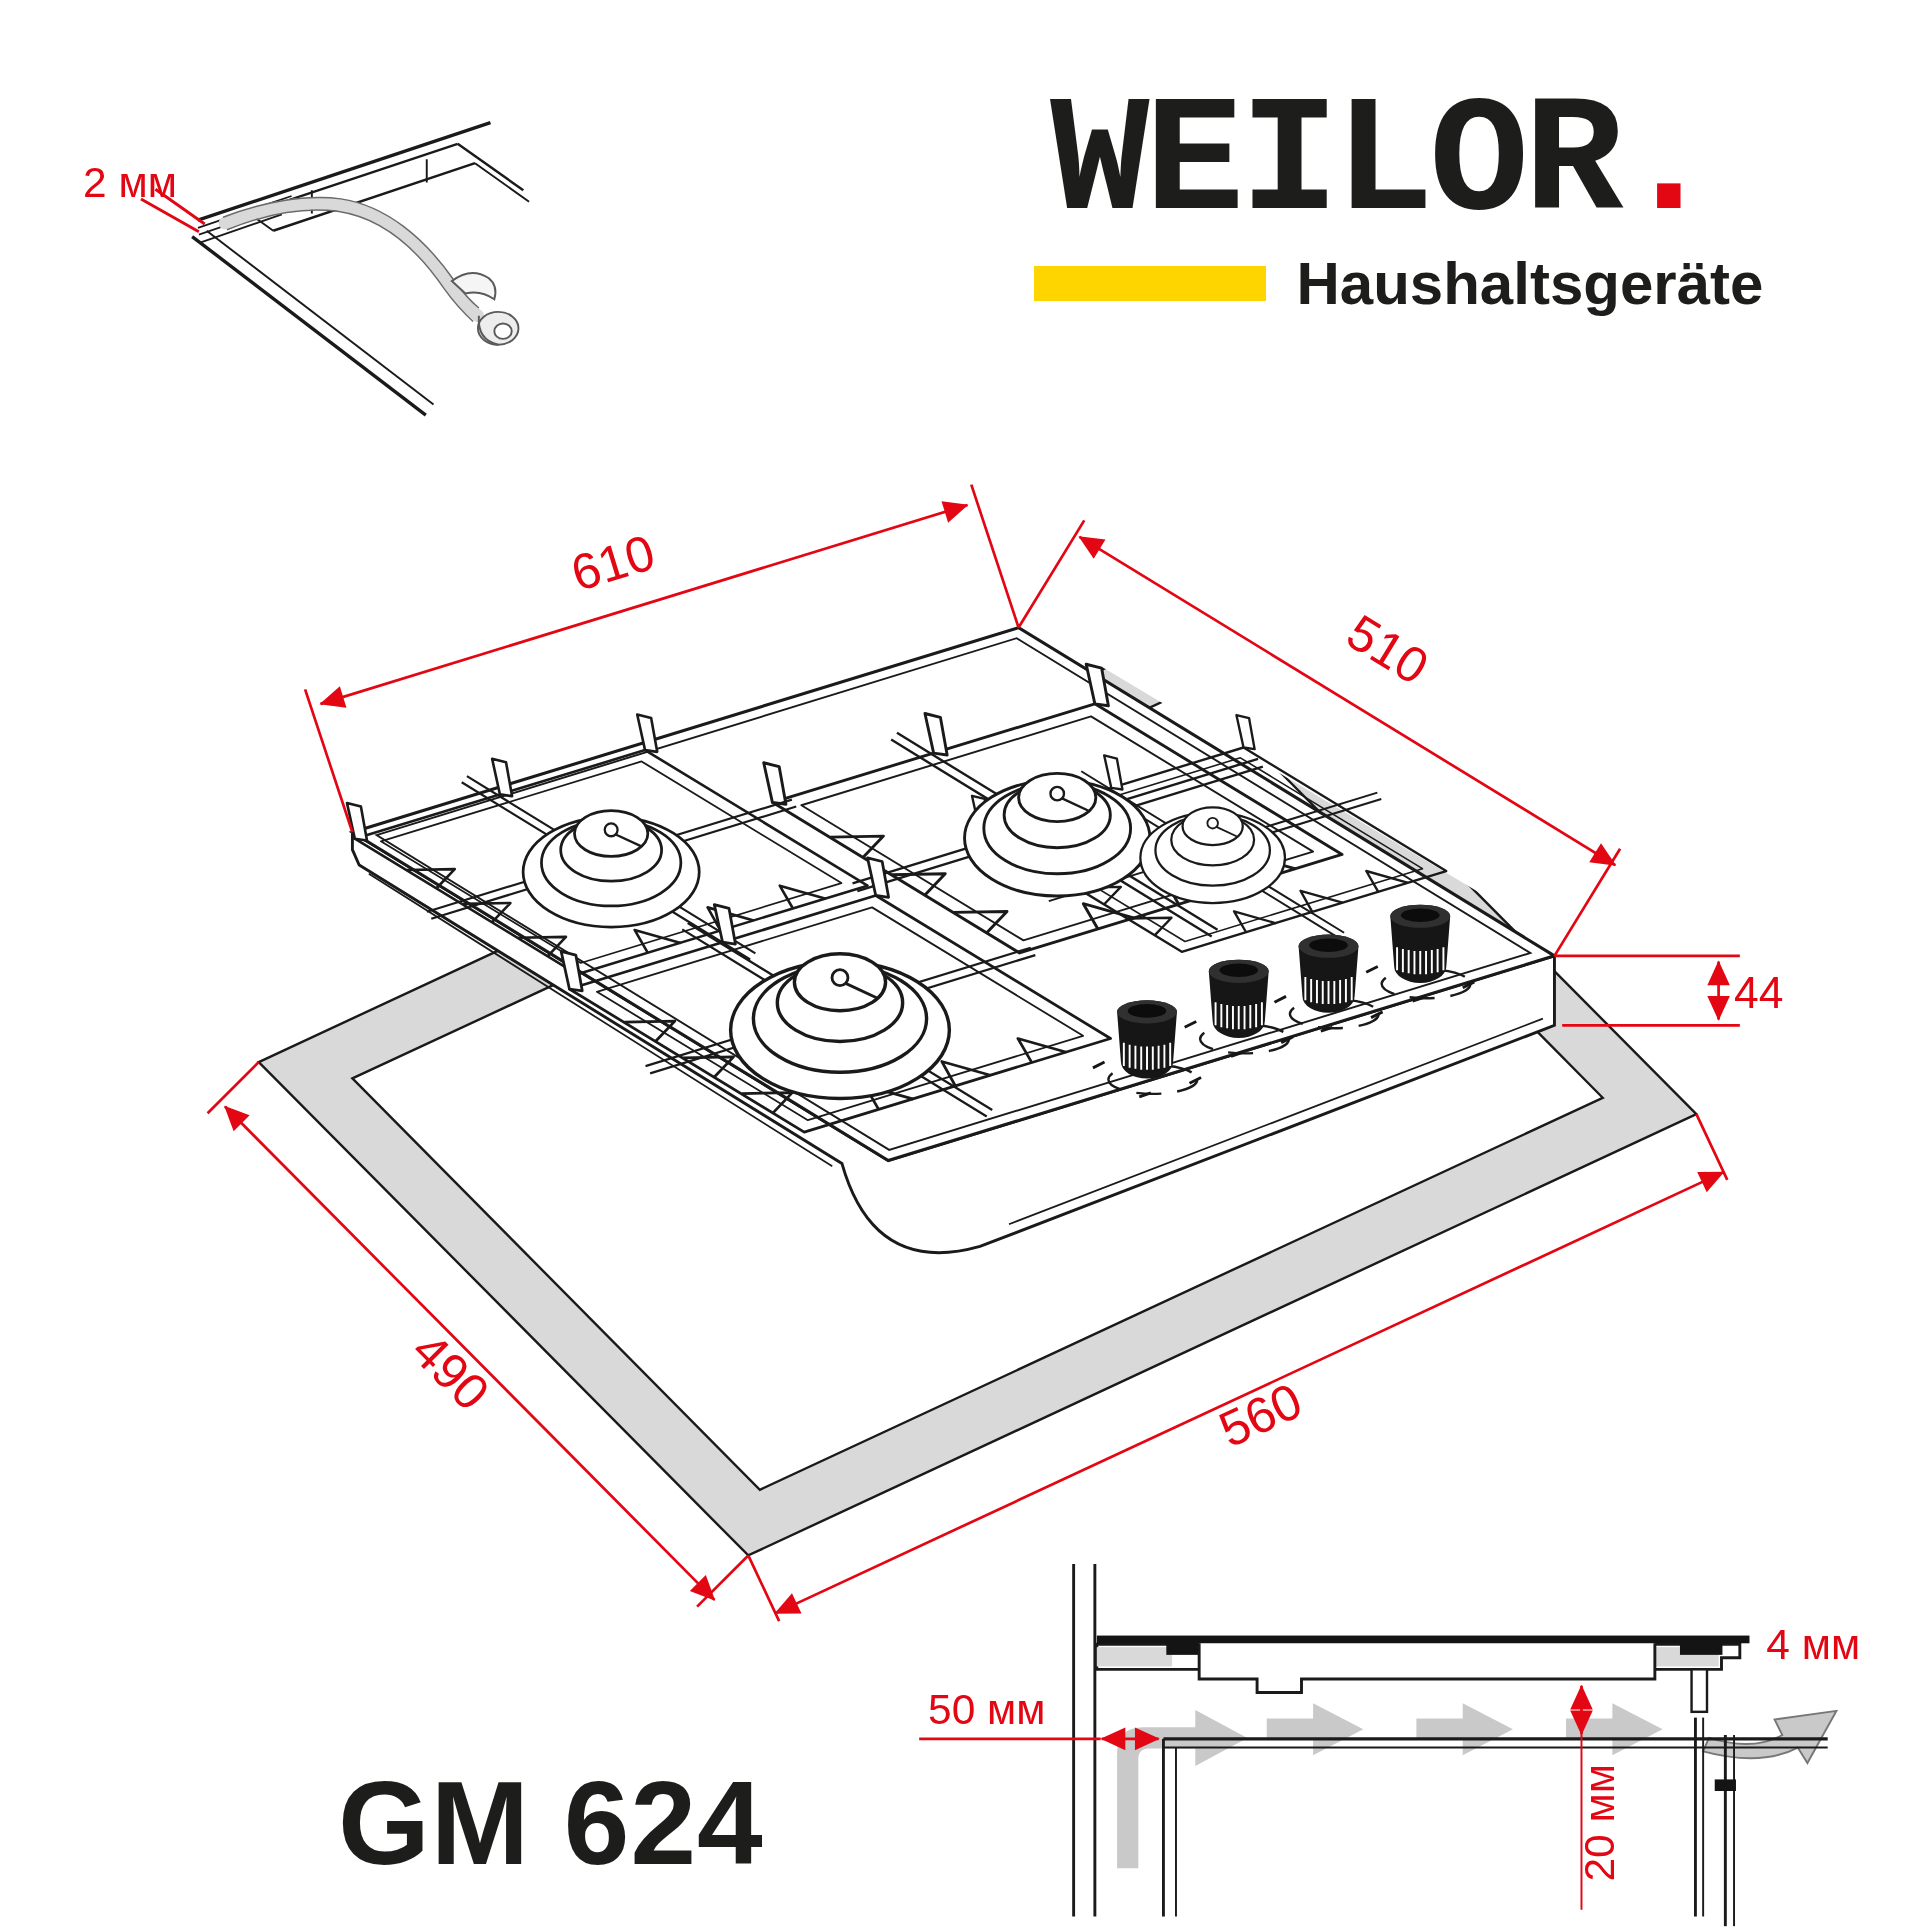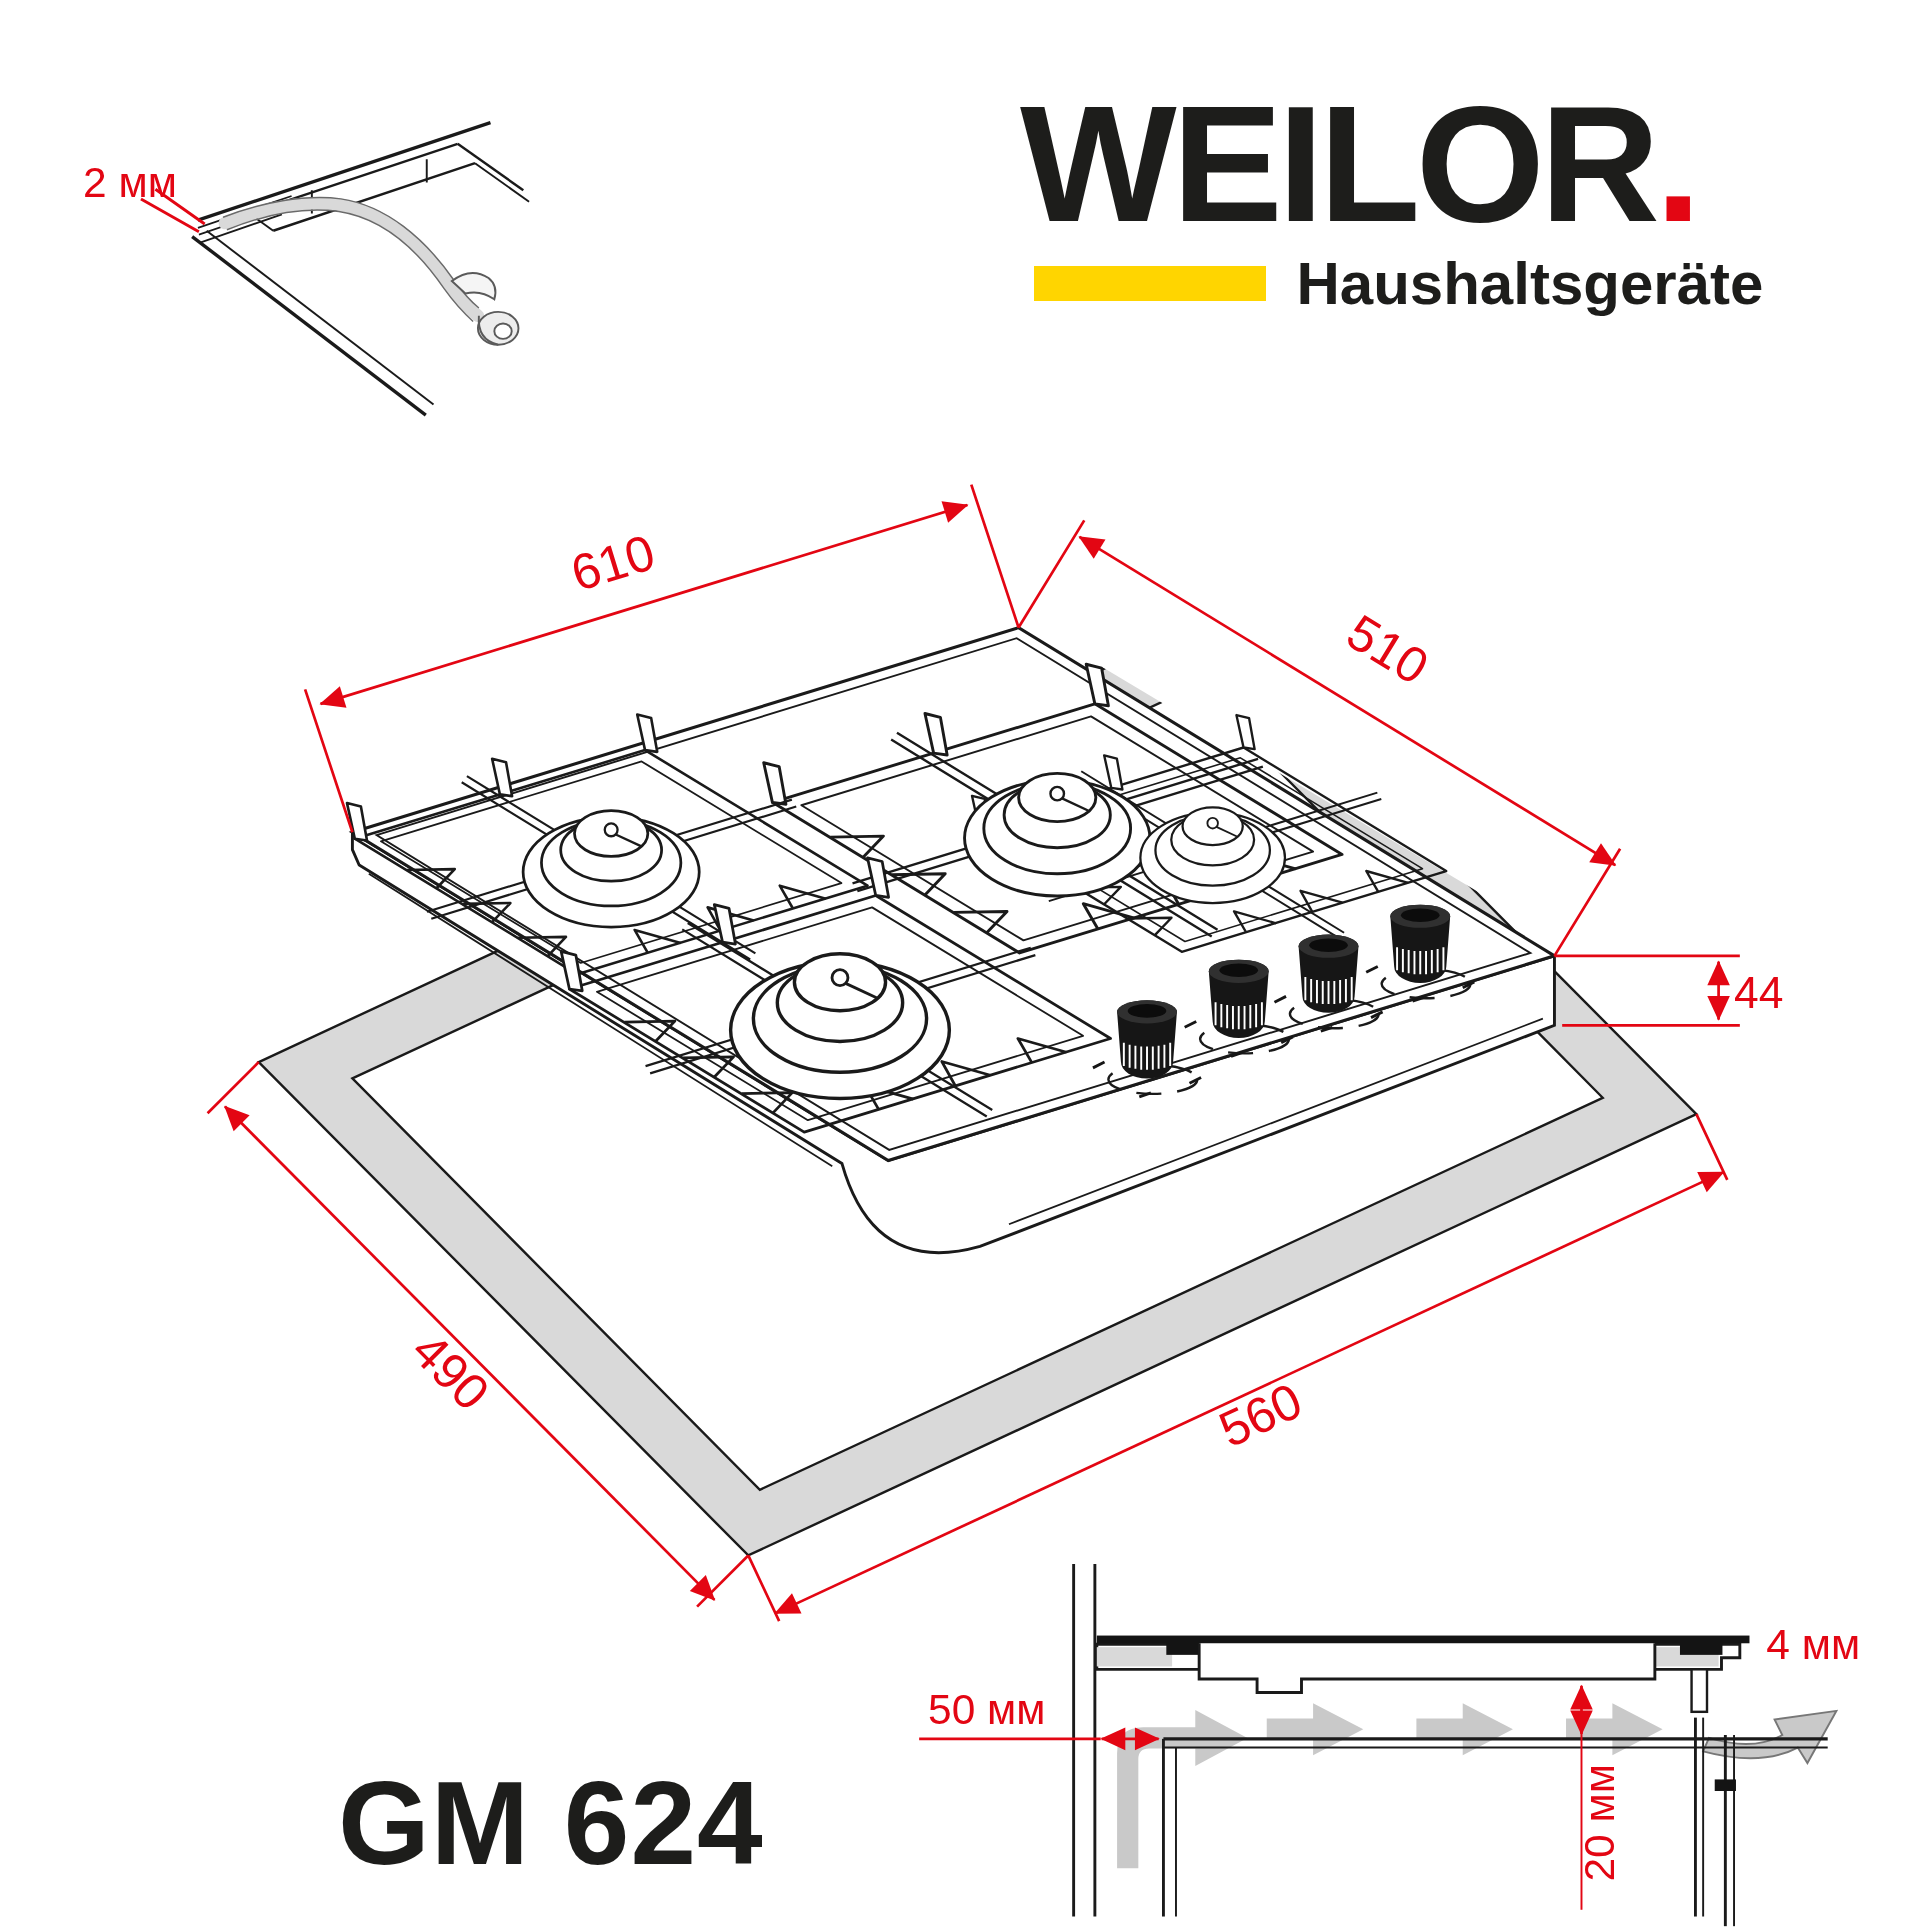--- a/index.html
+++ b/index.html
@@ -1,21 +1,21 @@
 <!DOCTYPE html>
 <html><head>
 <meta charset="utf-8">
 <style>
   html,body{margin:0;padding:0;background:#fff;}
   .canvas{position:relative;width:1931px;height:1931px;background:#ffffff;overflow:hidden;
           font-family:"Liberation Sans",sans-serif;}
   .art{position:absolute;left:0;top:0;}
   .logo{position:absolute;left:1020px;top:81px;width:850px;}
   .logo-word{font-weight:700;font-size:166px;line-height:1;letter-spacing:-4.8px;color:#1d1d1b;
-             font-family:Liberation Sans, sans-serif;white-space:nowrap;}
+             font-family:Liberation Mono, monospace;white-space:nowrap;margin-left:30px;}
   .logo-dot{color:#e30613;}
   .logo-sub{display:flex;align-items:center;margin-top:1.9px;}
   .logo-bar{display:inline-block;width:232px;height:35px;background:#ffd500;margin-left:13.5px;}
   .logo-subtext{font-weight:700;font-size:60px;color:#1d1d1b;margin-left:31px;
                 font-family:"Liberation Sans",sans-serif;}
   .model{position:absolute;left:338px;top:1755px;font-weight:700;font-size:118px;
          letter-spacing:1px;color:#1d1d1b;font-family:"Liberation Sans",sans-serif;}
   svg text{font-family:"Liberation Sans",sans-serif;}
   .dimtxt{fill:#e30613;font-size:52px;}
   .dimtxt-s{fill:#e30613;font-size:46px;}

